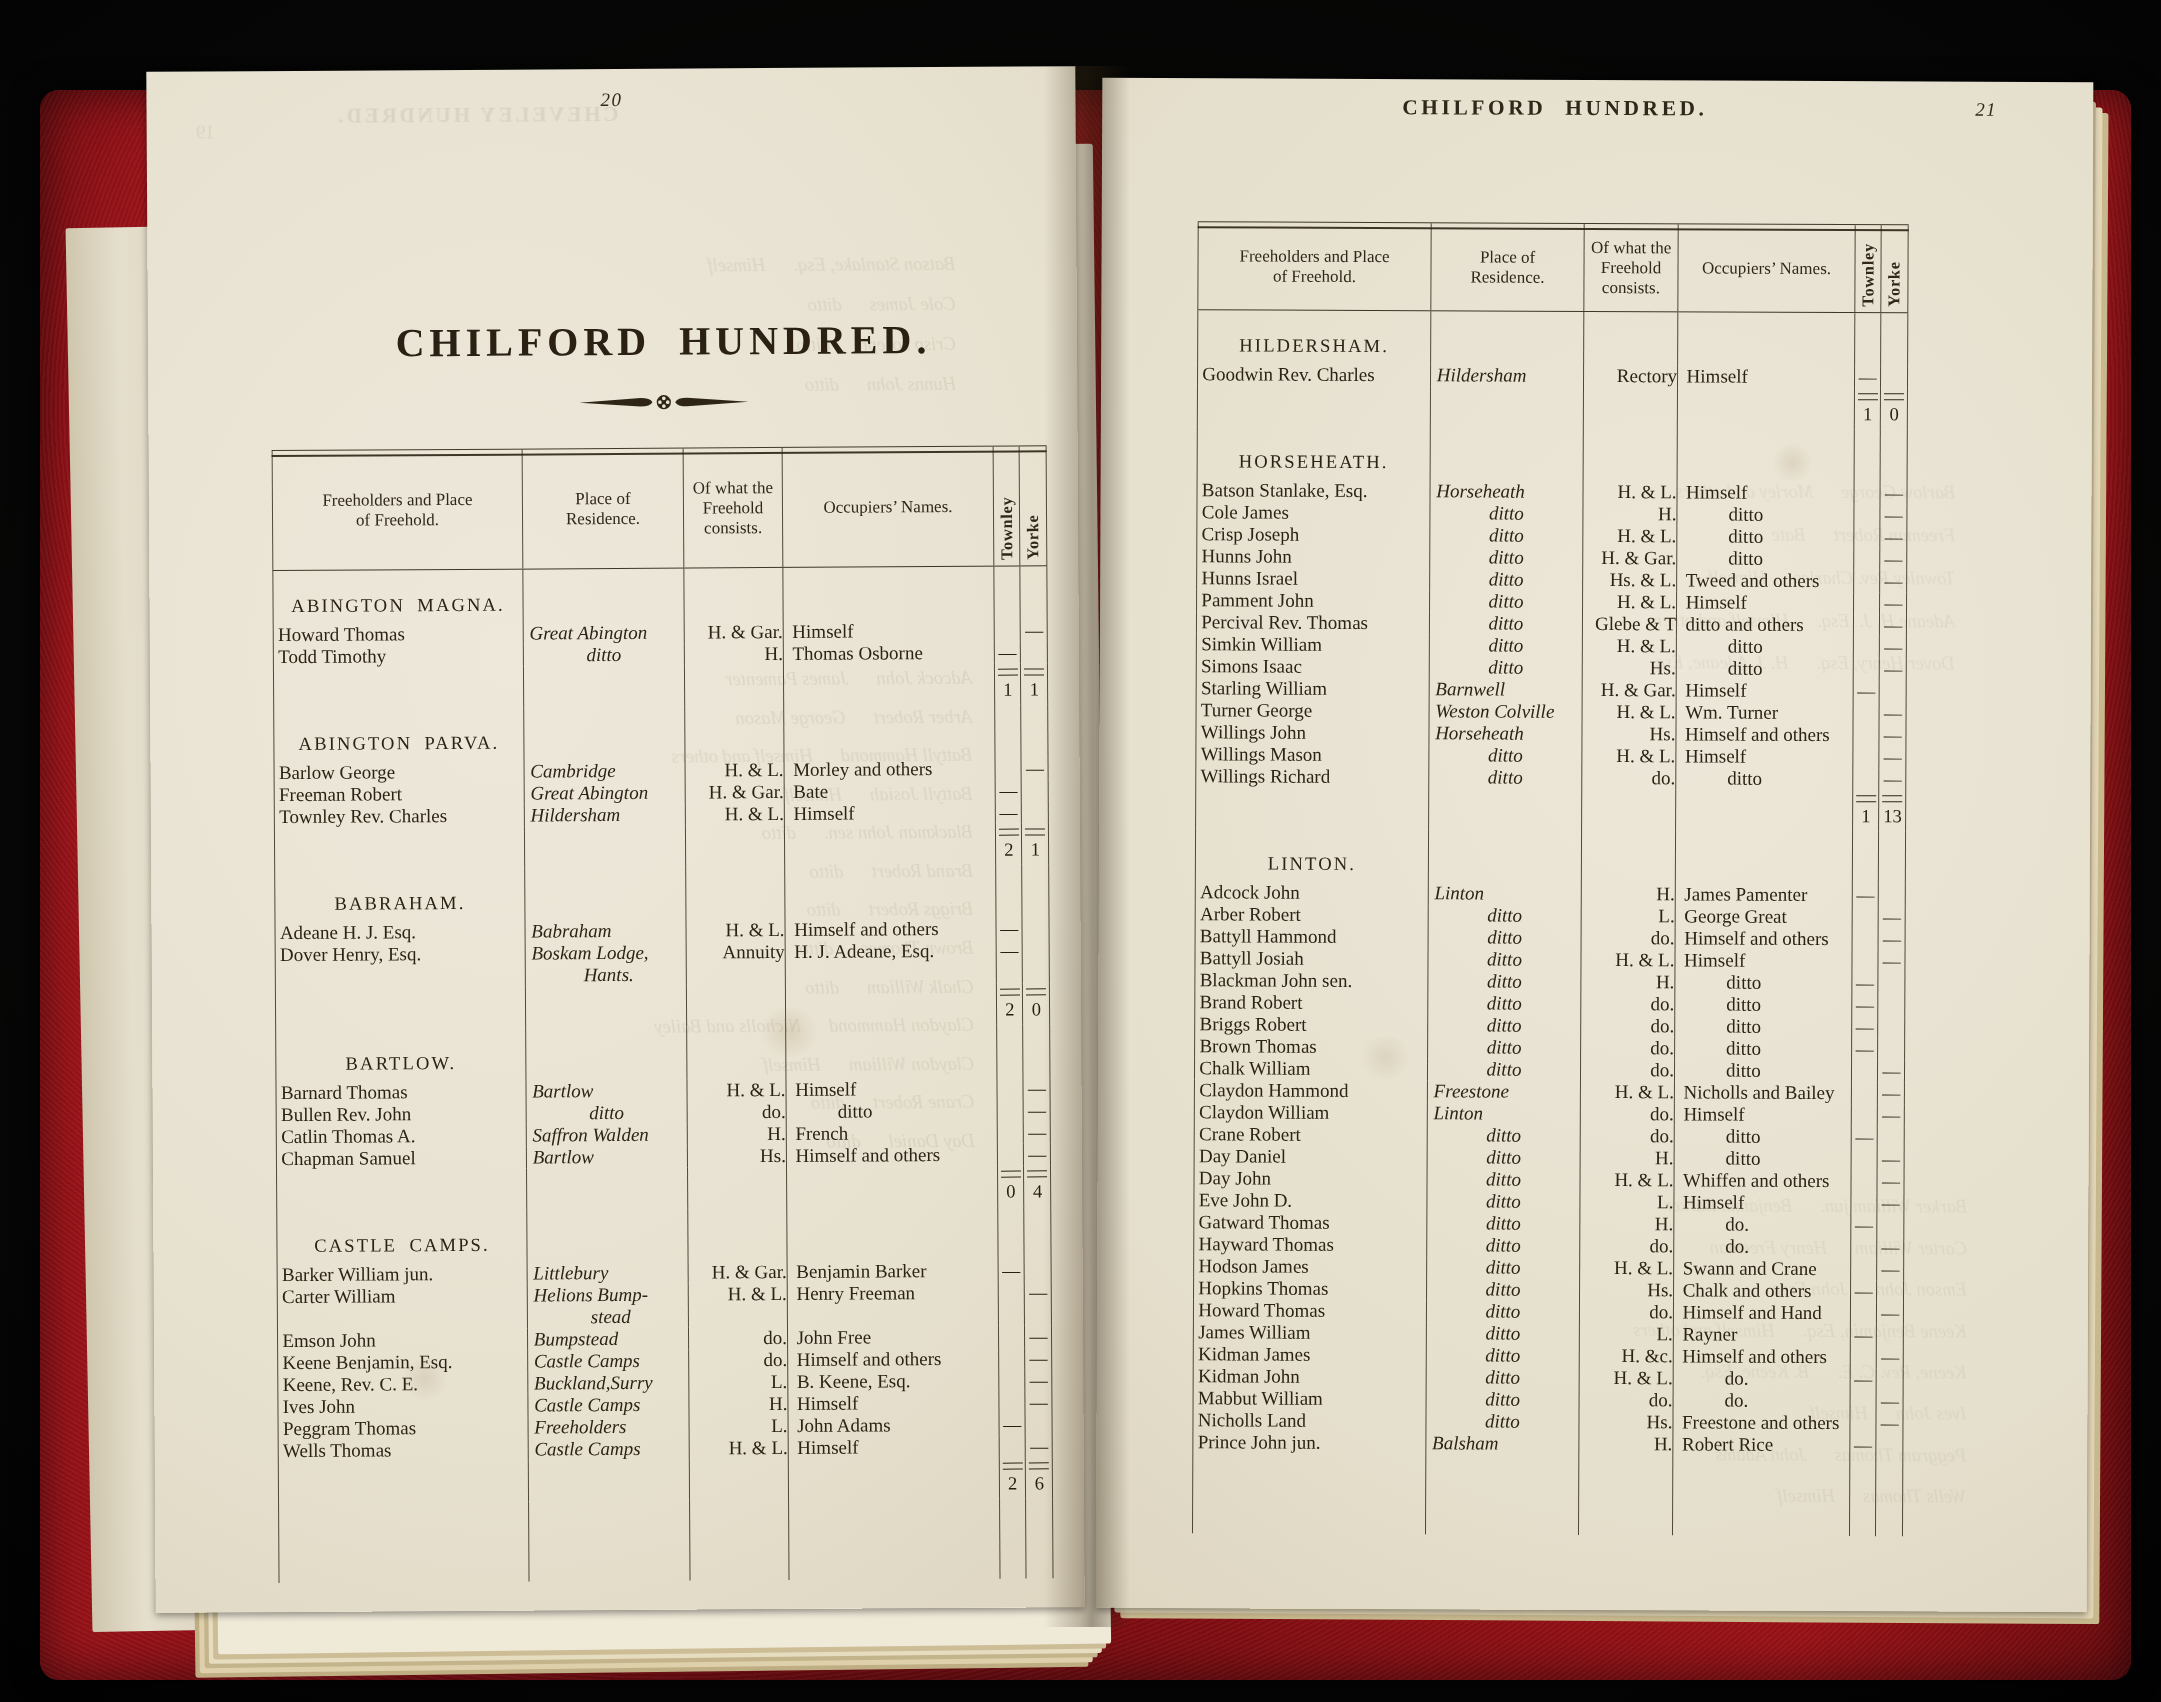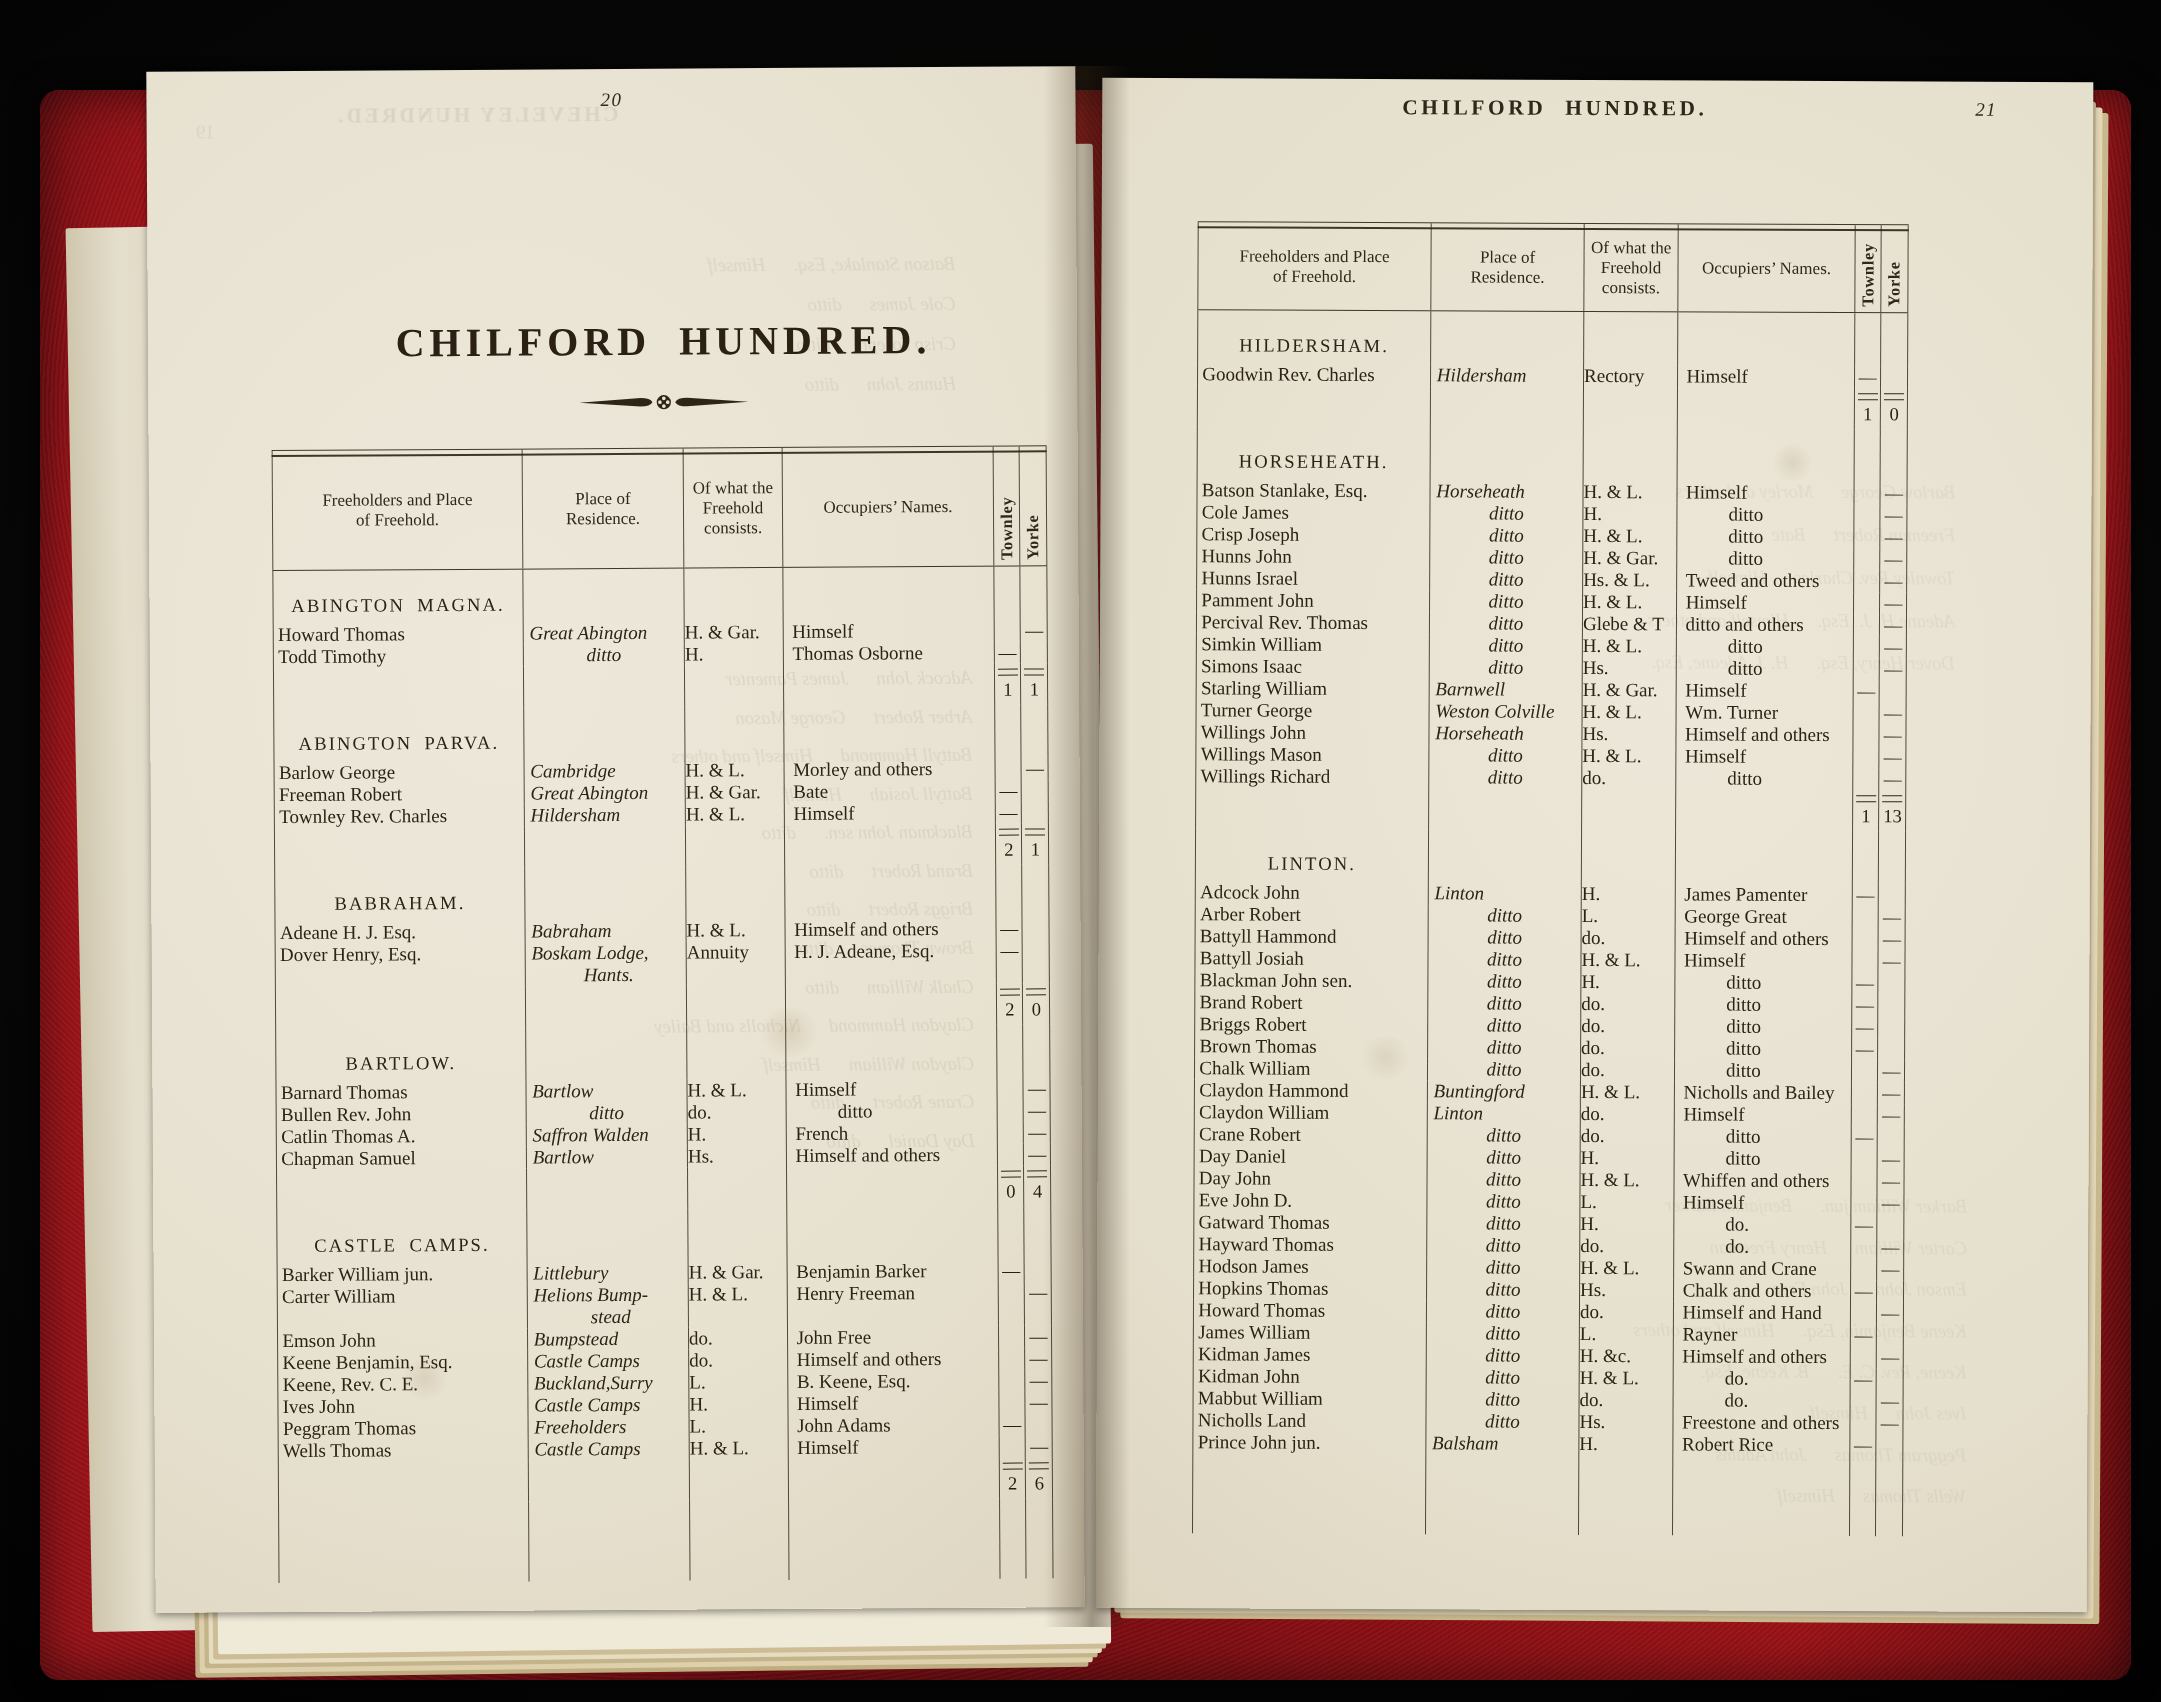--- a/index.html
+++ b/index.html
@@ -50,21 +50,21 @@
   .hcell.votehead{justify-content:flex-end;padding-bottom:5.7px;}
   .vert{writing-mode:vertical-rl;transform:rotate(180deg);font-size:16.4px;letter-spacing:0.7px;white-space:nowrap;font-weight:bold;}
   .data-row{height:22px;font-size:19px;line-height:22px;color:#2c2315;}
   .data-row.row2{height:44px;}
   .fh{padding-left:4.3px;white-space:nowrap;}
   .res{font-style:italic;padding-left:5.7px;white-space:nowrap;}
   .res.ctr{text-align:center;padding-left:0;}
   .res .r2{text-align:center;line-height:21px;}
   .res{position:relative;}
   .brace{position:absolute;left:-11.4px;top:-2.9px;font-size:41px;font-weight:100;color:#3a3022;}
-  .wf{text-align:left;white-space:nowrap;}
+  .wf{text-align:right;white-space:nowrap;}
   .occ{padding-left:8.6px;white-space:nowrap;}
   .occ.ind{padding-left:51px;}
   .vote{text-align:center;font-size:18px;color:#272012;}
   .head-row{height:53px;}
   .head-row .c1{text-align:center;padding-top:24px;font-size:18.6px;letter-spacing:2.1px;word-spacing:5.7px;color:#2c2315;}
   .totals-row{height:41px;}
   .tot{display:flex;flex-direction:column;justify-content:center;align-items:center;}
   .dbl{display:block;width:20px;height:4.3px;border-top:1.4px solid #2c2416;border-bottom:1.4px solid #2c2416;margin-bottom:5.7px;}
   .num{display:block;font-size:18.6px;line-height:18.6px;color:#241d10;}
   .tail{height:80px;}
@@ -792,21 +792,21 @@
               <div>ditto</div>
             </div>
             <div class="cell c3 wf">do.</div>
             <div class="cell c4 occ ind">ditto</div>
             <div class="cell c5 vote"></div>
             <div class="cell c6 vote">—</div>
           </div>
           <div class="trow data-row">
             <div class="cell c1 fh">Claydon Hammond</div>
             <div class="cell c2 res">
-              <div>Buntingford</div>
+              <div>Freestone</div>
             </div>
             <div class="cell c3 wf">H. &amp; L.</div>
             <div class="cell c4 occ">Nicholls and Bailey</div>
             <div class="cell c5 vote"></div>
             <div class="cell c6 vote">—</div>
           </div>
           <div class="trow data-row">
             <div class="cell c1 fh">Claydon William</div>
             <div class="cell c2 res">
               <div>Linton</div>

